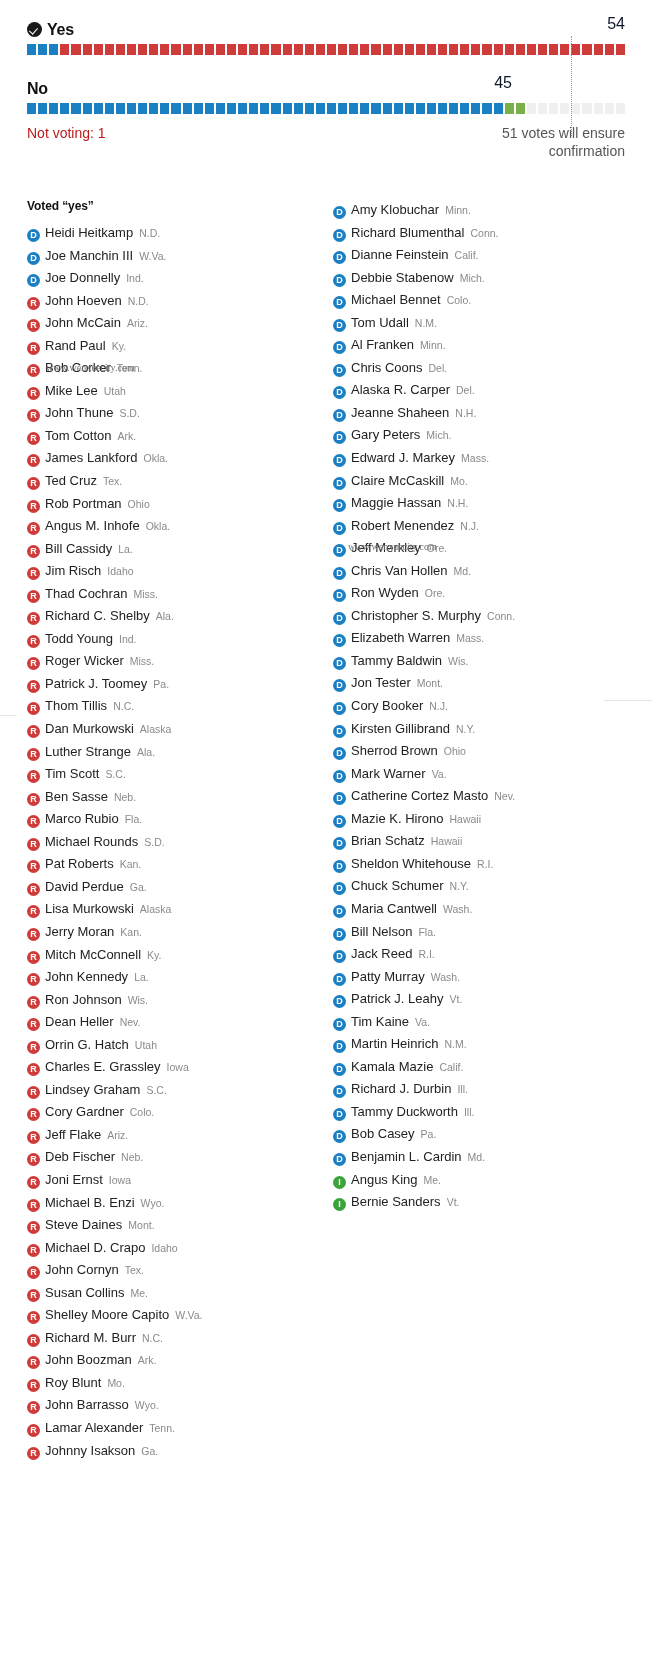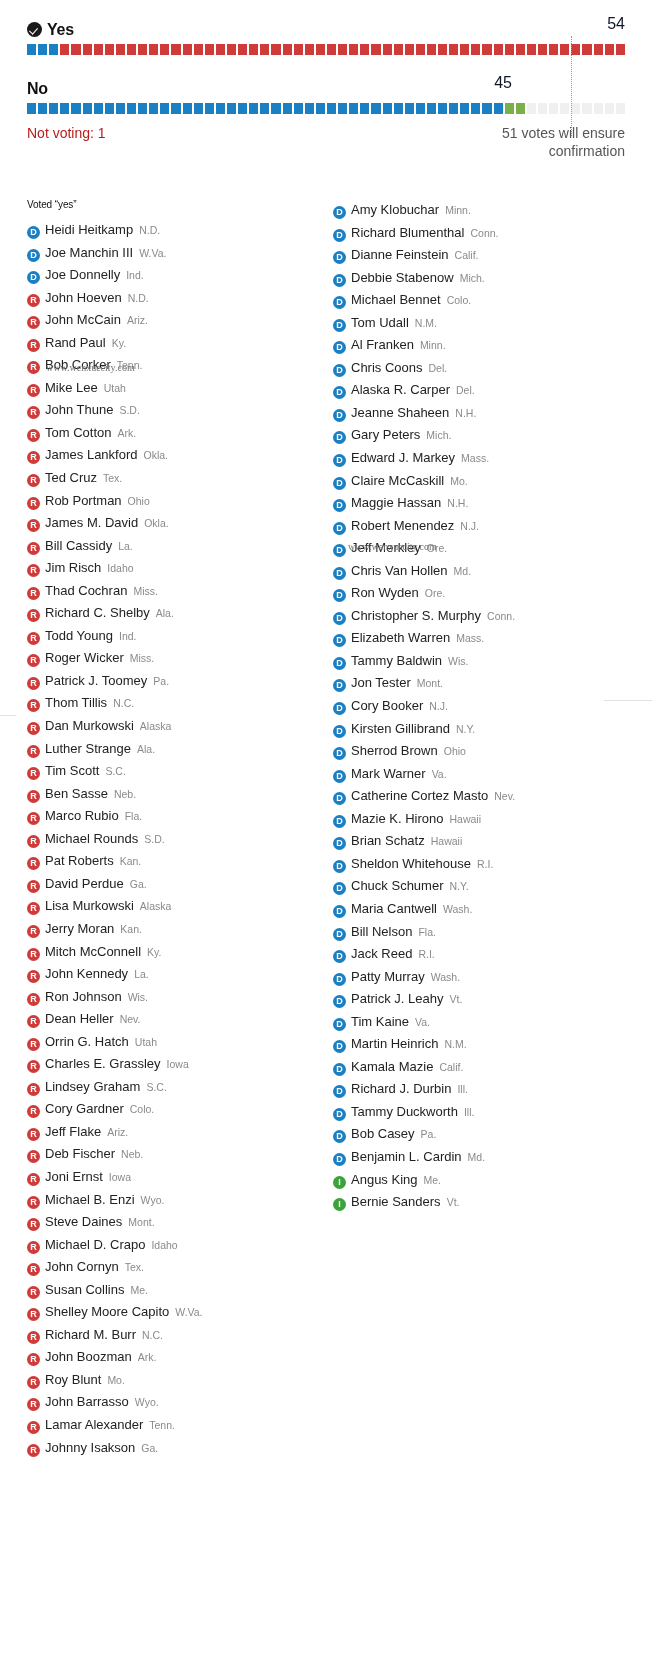--- a/index.html
+++ b/index.html
@@ -125,22 +125,22 @@
   
   .columns {
     display: flex;
     padding: 34px 27px 0 27px;
     gap: 0;
   }
   .col { width: 50%; padding-right: 10px; }
   .col-right { padding-left: 7px; }
 
   .col-title {
-    font-size: 10px;
-    font-weight: normal;
+    font-size: 12px;
+    font-weight: bold;
     color: #111;
     margin: 0 0 9px 0;
     letter-spacing: -0.1px;
   }
   .col-title.not-voting-title { margin-top: 20px; }
 
   ul.member-list {
     list-style: none;
     margin: 0;
     padding: 0;
@@ -416,21 +416,21 @@
             <span class="mname">Ted Cruz</span>
             <span class="mstate">Tex.</span>
           </li>
           <li>
             <span class="party-badge R">R</span>
             <span class="mname">Rob Portman</span>
             <span class="mstate">Ohio</span>
           </li>
           <li>
             <span class="party-badge R">R</span>
-            <span class="mname">James M. David</span>
+            <span class="mname">Angus M. Inhofe</span>
             <span class="mstate">Okla.</span>
           </li>
           <li>
             <span class="party-badge R">R</span>
             <span class="mname">Bill Cassidy</span>
             <span class="mstate">La.</span>
           </li>
           <li>
             <span class="party-badge R">R</span>
             <span class="mname">Jim Risch</span>

